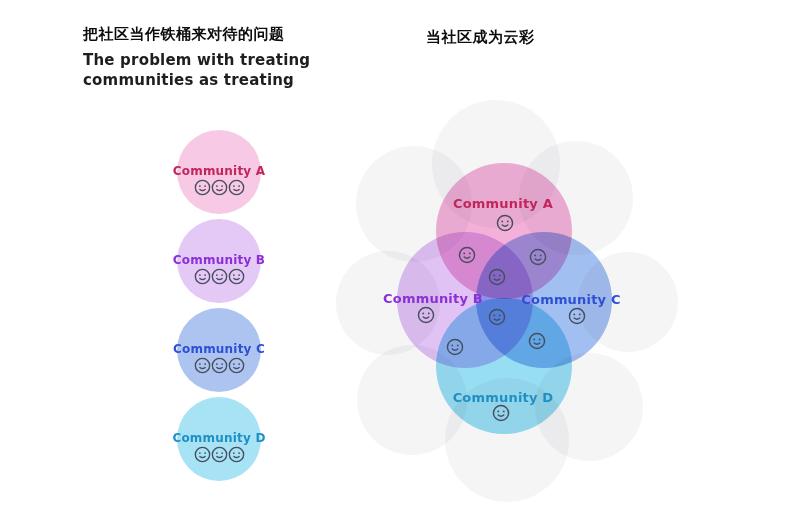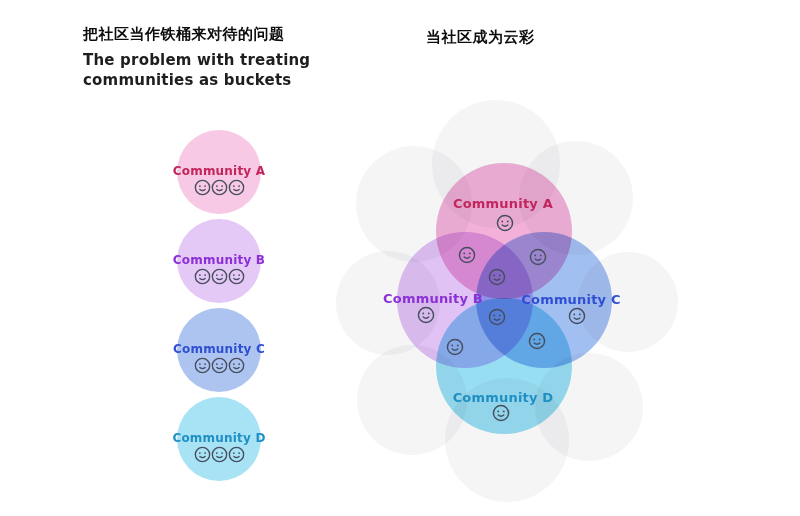--- a/index.html
+++ b/index.html
@@ -37,21 +37,21 @@
   .venn-smiley{position:absolute;transform:translate(-50%,-50%);line-height:0;}
 </style>
 </head>
 <body>
 
 <div class="canvas">
 
   <div class="title-left">
     <div class="title-zh">把社区当作铁桶来对待的问题</div>
     <div class="title-en">The problem with treating</div>
-    <div class="title-en">communities as buckets</div>
+    <div class="title-en">communities as treating</div>
   </div>
 
   <div class="title-right">
     <div class="title-zh">当社区成为云彩</div>
   </div>
 
   <div class="buckets" id="buckets">
       <div class="bucket-circle" style="background: rgb(248, 201, 229); top: 0px;">
         <div class="bucket-label" style="color: rgb(194, 37, 92);">Community A</div>
         <div class="smiley-row">

